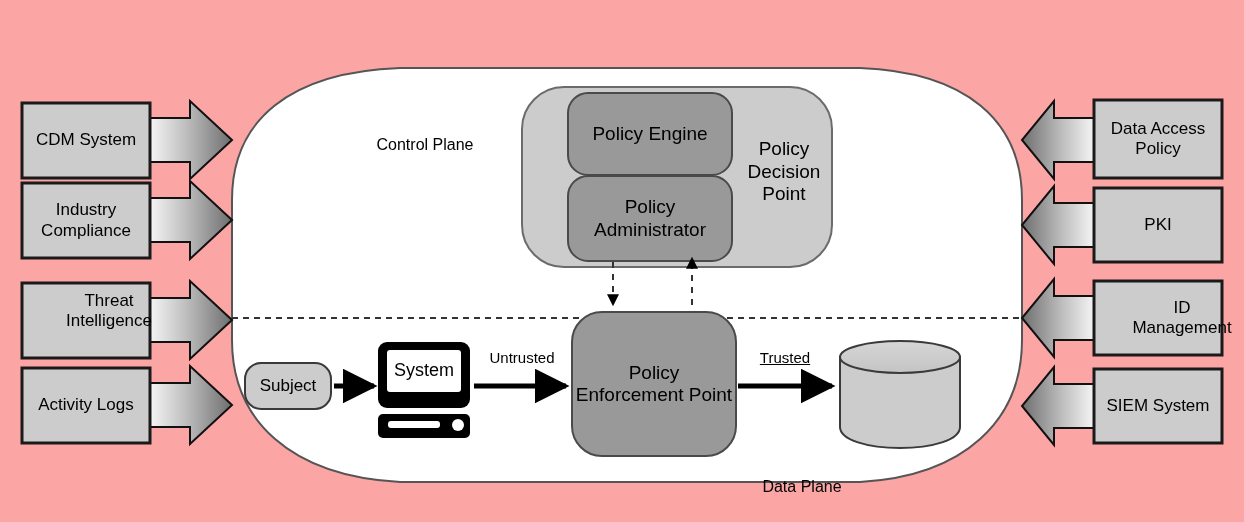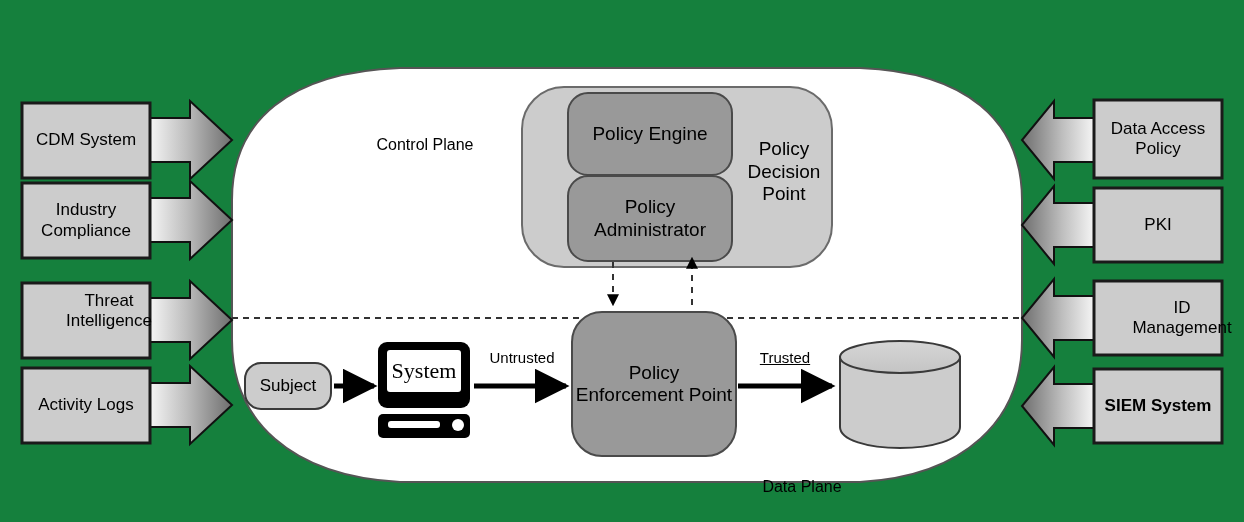--- a/index.html
+++ b/index.html
@@ -9,21 +9,21 @@
     background: #ffffff;
   }
   body {
     font-family: "Liberation Sans", sans-serif;
     color: #000000;
   }
   #stage {
     position: relative;
     width: 1244px;
     height: 522px;
-    background: #15803d;
+    background: #fca5a5;
     overflow: hidden;
   }
   .svg-layer {
     position: absolute;
     left: 0;
     top: 0;
     width: 1244px;
     height: 522px;
   }
   .node-text {
@@ -37,21 +37,21 @@
     pointer-events: none;
     white-space: pre-line;
   }
   .side-box-label { font-size: 17px; }
   .pdp-inner-label { font-size: 19px; }
   .pdp-title-label { font-size: 19px; }
   .pep-label { font-size: 19px; }
   .plane-label { font-size: 16px; margin-top: 16px; }
   .edge-label { font-size: 15px; }
   .subject-label { font-size: 17px; }
-  .system-label { font-size: 22px; font-family: Liberation Serif, serif; }
+  .system-label { font-size: 18px; }
   .resource-label { font-size: 17px; }
 </style>
 </head>
 <body>
 
 <div id="stage">
 
   <svg class="svg-layer" viewBox="0 0 1244 522">
     <defs>
       <linearGradient id="arrowGradR" x1="0" y1="0" x2="1" y2="0">
@@ -167,21 +167,21 @@
 Compliance</div>
   <div class="node-text side-box-label" style="left:22px; top:284px; width:128px; height:54px;padding-left:23px;">Threat
 Intelligence</div>
   <div class="node-text side-box-label" style="left:22px; top:368px; width:128px; height:75px;">Activity Logs</div>
 
   <div class="node-text side-box-label" style="left:1094px; top:100px; width:128px; height:78px;">Data Access
 Policy</div>
   <div class="node-text side-box-label" style="left:1094px; top:188px; width:128px; height:74px;">PKI</div>
   <div class="node-text side-box-label" style="left:1094px; top:281px; width:128px; height:74px;padding-left:24px;">ID
 Management</div>
-  <div class="node-text side-box-label" style="left:1094px; top:369px; width:128px; height:74px;font-weight:bold;">SIEM System</div>
+  <div class="node-text side-box-label" style="left:1094px; top:369px; width:128px; height:74px;">SIEM System</div>
 
   <div class="node-text plane-label" style="left:355px; top:118px; width:140px; height:22px;">Control Plane</div>
   <div class="node-text plane-label" style="left:742px; top:460px; width:120px; height:22px;">Data Plane</div>
 
   <div class="node-text pdp-inner-label" style="left:568px; top:93px; width:164px; height:82px;">Policy Engine</div>
   <div class="node-text pdp-inner-label" style="left:568px; top:176px; width:164px; height:85px;">Policy
 Administrator</div>
   <div class="node-text pdp-title-label" style="left:740px; top:132px; width:88px; height:80px;">Policy
 Decision
 Point</div>

